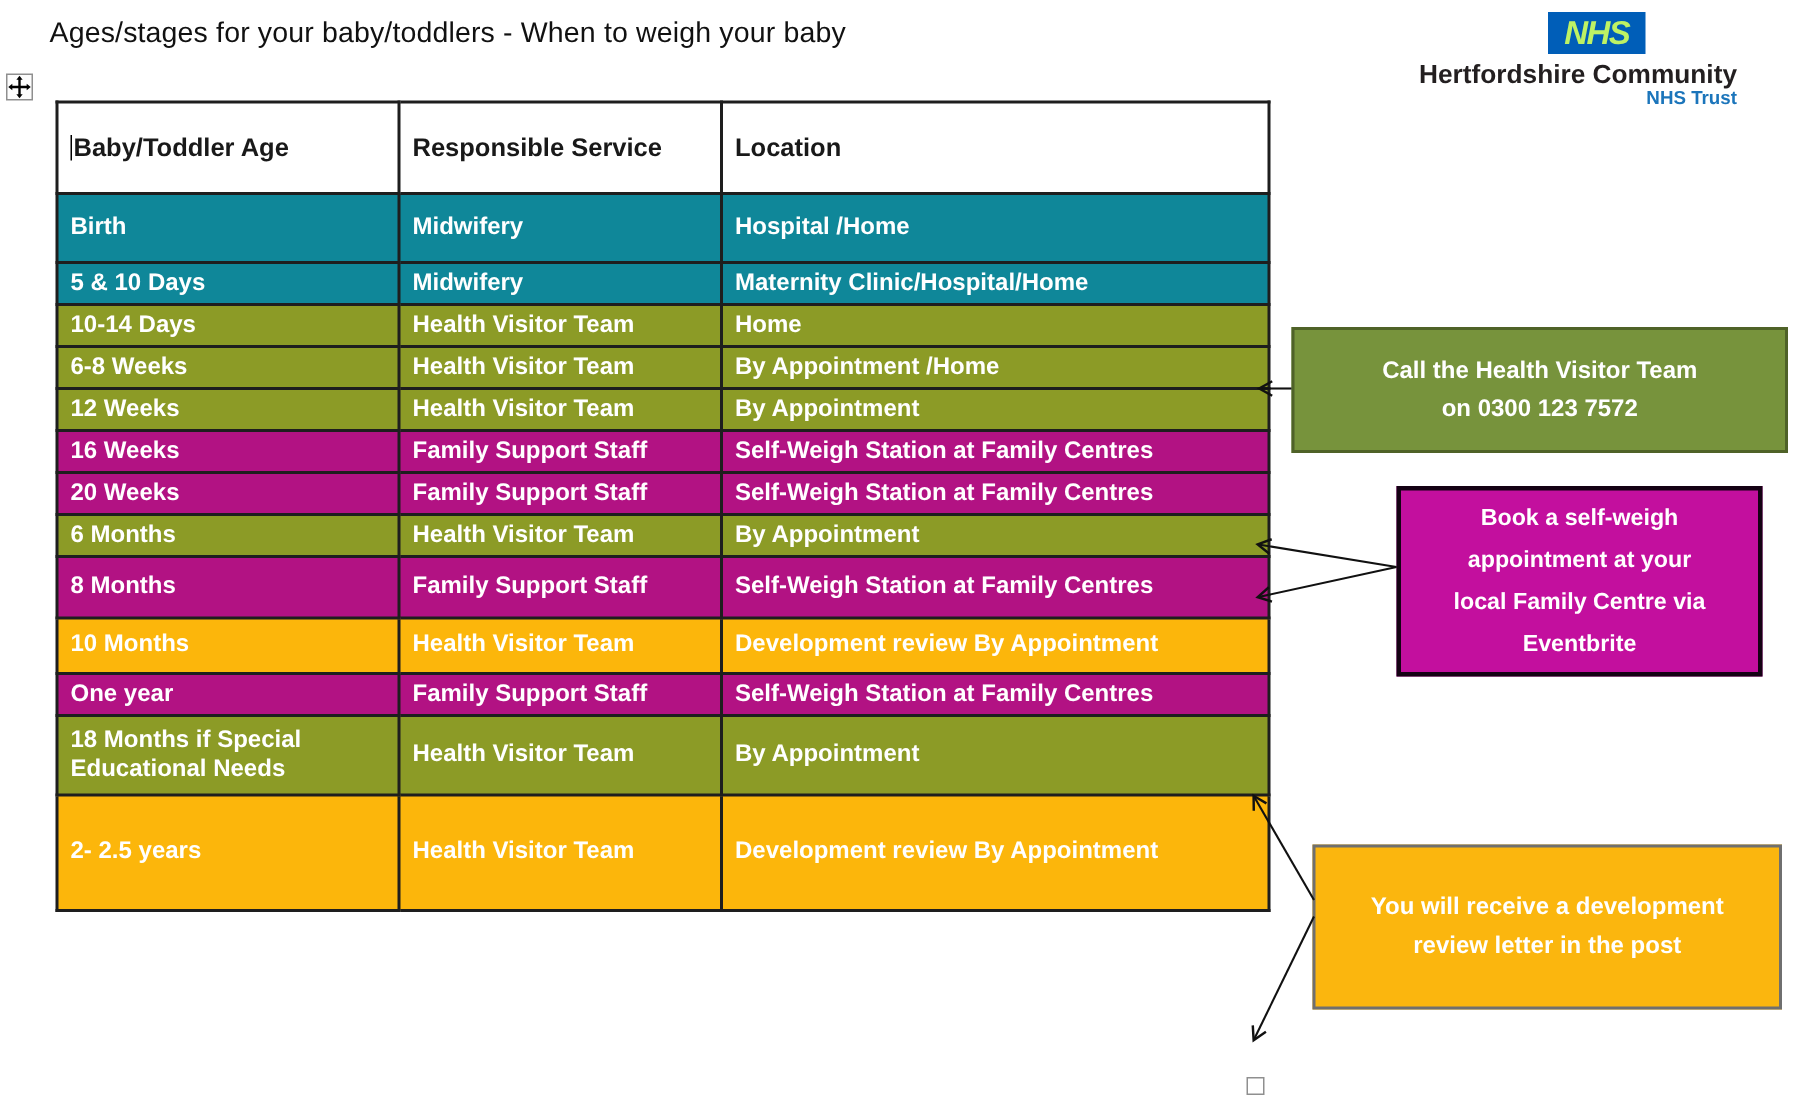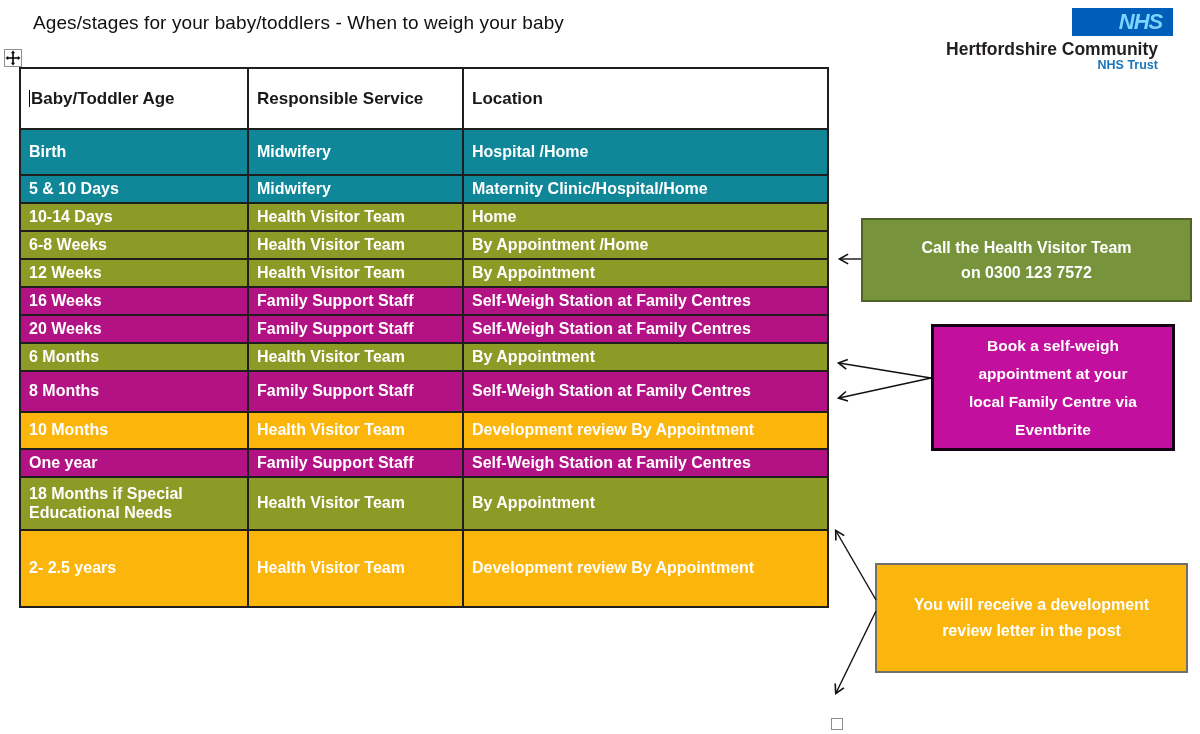--- a/index.html
+++ b/index.html
@@ -6,23 +6,23 @@
   body{
     width:1200px;height:734px;position:relative;background:#ffffff;
     font-family:"Liberation Sans", sans-serif;overflow:hidden;
   }
   .title{
     position:absolute;left:33px;top:12px;font-size:19px;font-weight:normal;color:#111;
     letter-spacing:0.1px;
   }
   
   .nhs-box{
-    position:absolute;left:1072px;top:8px;width:65px;height:28px;background:#005EB8;
-    color:#7dd3fc;font-weight:bold;font-style:italic;font-size:22px;line-height:28px;
-    text-align:center;letter-spacing:-1px;padding-left:36px;
+    position:absolute;left:1032px;top:8px;width:65px;height:28px;background:#005EB8;
+    color:#bef264;font-weight:bold;font-style:italic;font-size:22px;line-height:28px;
+    text-align:center;letter-spacing:-1px;
   }
   .nhs-org{
     position:absolute;left:920px;top:39px;width:238px;text-align:right;
     font-size:17.5px;font-weight:bold;color:#231F20;
   }
   .nhs-sub{
     position:absolute;left:920px;top:58px;width:238px;text-align:right;
     font-size:12.5px;font-weight:bold;color:#1B75BB;
   }
   
@@ -30,21 +30,21 @@
     position:absolute;left:4px;top:49px;width:18px;height:18px;background:#fdfdfd;
     border:1px solid #8f8f8f;display:flex;align-items:center;justify-content:center;
     box-sizing:border-box;
   }
   .resize-handle{
     position:absolute;left:831px;top:718px;width:12px;height:12px;background:#fff;
     border:1.5px solid #8f8f8f;box-sizing:border-box;
   }
   
   table.ages{
-    position:absolute;left:19px;top:67px;width:808px;border-collapse:collapse;
+    position:absolute;left:37px;top:67px;width:808px;border-collapse:collapse;
     table-layout:fixed;
     padding-left:41px;
   }
   table.ages th, table.ages td{
     border:2px solid #1E1E1E;padding:2px 6px 2px 8px;font-weight:bold;
     vertical-align:middle;box-sizing:border-box;
   }
   table.ages thead tr{height:61px;}
   table.ages th{background:#fff;color:#191919;font-size:17px;text-align:left;font-weight:bold;}
   table.ages tbody td{color:#ffffff;font-size:16px;line-height:1.18;}

